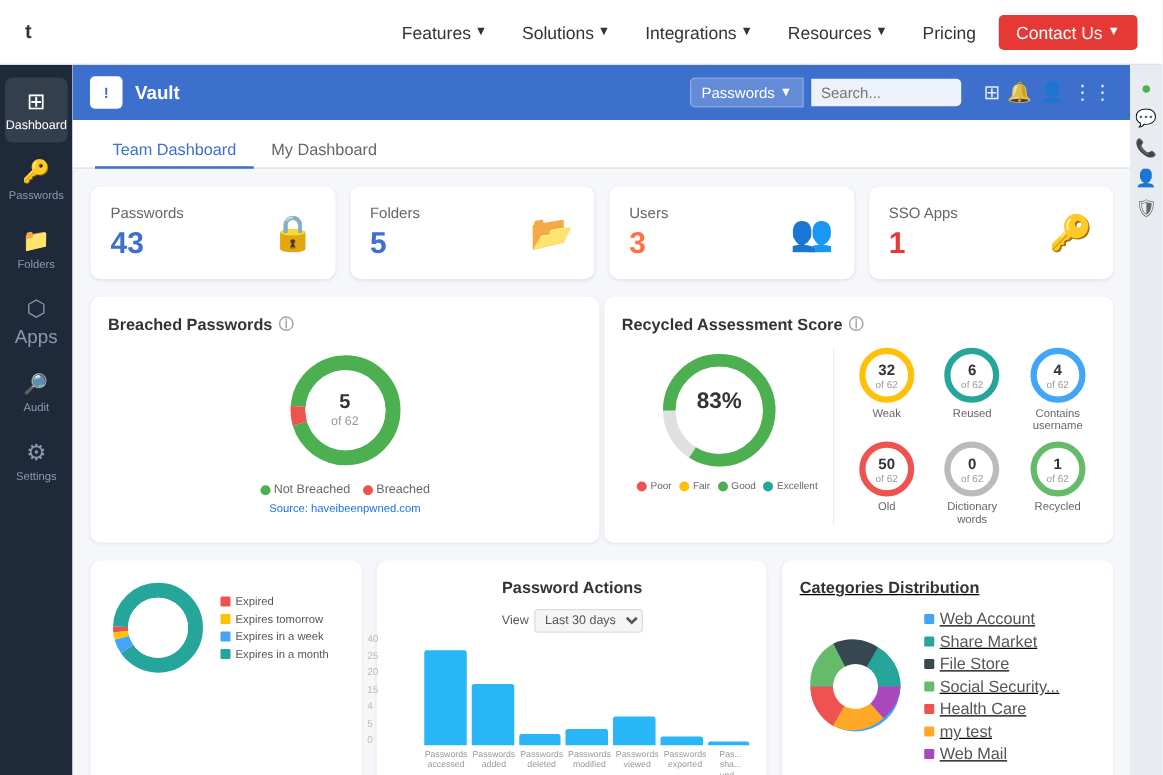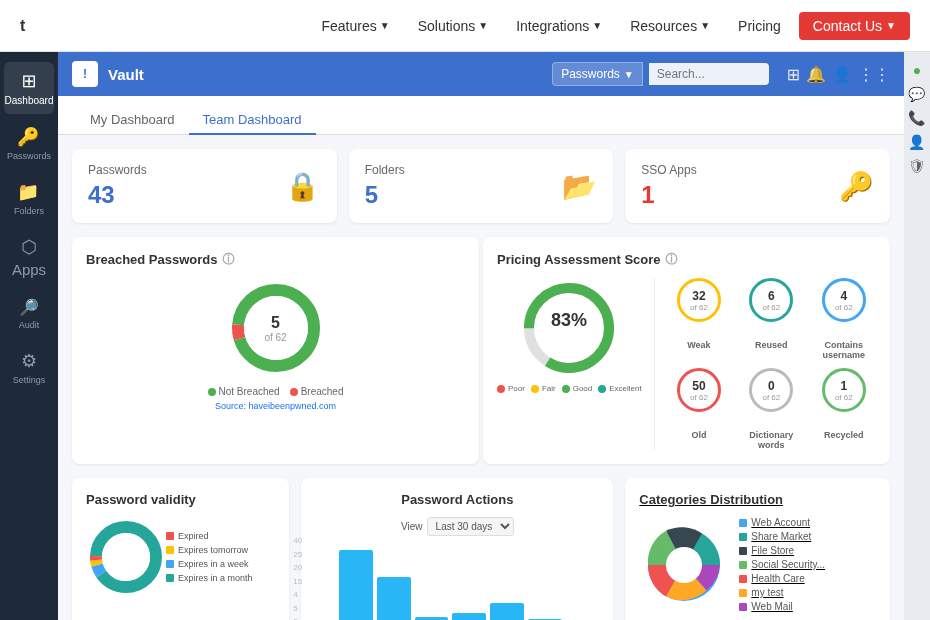--- a/index.html
+++ b/index.html
@@ -73,57 +73,57 @@
     .donut-sub { font-size: 10px; color: #999; }
     .chart-legend { display: flex; gap: 10px; margin-top: 8px; font-size: 10px; color: #666; }
     .legend-item { display: flex; align-items: center; gap: 3px; }
     .legend-dot { width: 8px; height: 8px; border-radius: 50%; }
 
     
     .assessment-card { flex: 1.4; }
     .assessment-inner { display: flex; gap: 12px; }
     .score-main { display: flex; flex-direction: column; align-items: center; padding-right: 12px; border-right: 1px solid #eee; }
     .score-big { position: relative; width: 100px; height: 100px; margin-bottom: 6px; }
-    .score-legend { display: flex; gap: 6px; flex-wrap: wrap; justify-content: center; font-size: 9px; color: #666; }
+    .score-legend { display: flex; gap: 6px; flex-wrap: wrap; justify-content: center; font-size: 9px; color: #666; margin-left: 12px; }
     .score-grid { display: grid; grid-template-columns: 1fr 1fr 1fr; gap: 8px; flex: 1; }
     .score-item { display: flex; flex-direction: column; align-items: center; text-align: center; }
-    .score-circle { width: 44px; height: 44px; border-radius: 50%; border: 3px solid #0f766e; display: flex; align-items: center; justify-content: center; flex-direction: column; }
+    .score-circle { width: 44px; height: 44px; border-radius: 50%; border: 5px solid #0f766e; display: flex; align-items: center; justify-content: center; flex-direction: column; }
     .score-num { font-size: 12px; font-weight: 700; color: #333; }
     .score-of { font-size: 8px; color: #999; }
-    .score-desc { font-size: 9px; color: #666; margin-top: 18px; font-weight: bold; }
+    .score-desc { font-size: 9px; color: #666; margin-top: 3px; }
     .score-circle.yellow { border-color: #ffc107; }
     .score-circle.teal { border-color: #26a69a; }
     .score-circle.blue { border-color: #42a5f5; }
     .score-circle.red-o { border-color: #ef5350; }
     .score-circle.gray { border-color: #bbb; }
     .score-circle.green-c { border-color: #66bb6a; }
 
     
     .bottom-row { display: flex; gap: 12px; }
     .bottom-card { background: #fff; border-radius: 8px; padding: 14px; box-shadow: 0 1px 3px rgba(0,0,0,0.08); }
     .validity-card { flex: 0.8; }
     .actions-card { flex: 1.2; }
     .categories-card { flex: 1; text-decoration: underline; }
 
     
-    .validity-inner { display: flex; align-items: center; }
+    .validity-inner { display: flex; gap: 10px; align-items: center; }
     .validity-legend { display: flex; flex-direction: column; gap: 4px; font-size: 9px; color: #555; }
     .legend-row { display: flex; align-items: center; gap: 4px; }
     .legend-sq { width: 8px; height: 8px; border-radius: 1px; }
     .bar-chart-inner { display: flex; align-items: flex-end; gap: 4px; height: 90px; position: relative; }
     .bar { flex: 1; background: #29b6f6; border-radius: 2px 2px 0 0; }
     .bar-labels { display: flex; gap: 4px; margin-top: 4px; }
     .bar-label { flex: 1; font-size: 7px; color: #999; text-align: center; line-height: 1.2; }
     .bar-chart-yaxis { position: absolute; left: -22px; top: 0; display: flex; flex-direction: column; justify-content: space-between; height: 90px; font-size: 8px; color: #bbb; }
     .actions-header { display: flex; align-items: center; justify-content: space-between; flex-direction: column; }
     .view-select { font-size: 10px; color: #555; background: #f5f5f5; border: 1px solid #ddd; border-radius: 3px; padding: 2px 4px; cursor: pointer; }
 
     
     .pie-inner { display: flex; gap: 10px; align-items: center; }
-    .pie-legend { display: flex; flex-direction: column; gap: 3px; font-size: 10px; color: #555; }
+    .pie-legend { display: flex; flex-direction: column; gap: 3px; font-size: 13px; color: #555; }
 
     
     svg { overflow: visible; }
 
     
     .dash-content::-webkit-scrollbar { width: 4px; }
     .dash-content::-webkit-scrollbar-thumb { background: #ccc; border-radius: 2px; }
 
     .source-link { font-size: 9px; color: #1a73e8; margin-top: 4px; cursor: pointer; }
   </style>
@@ -185,40 +185,47 @@
       </div>
       <div class="vault-header-icons">
         <span class="header-icon">⊞</span>
         <span class="header-icon">🔔</span>
         <span class="header-icon">👤</span>
         <span class="header-icon">⋮⋮</span>
       </div>
     </div>
 
     <div class="dash-tabs">
+      <div class="dash-tab active">Team Dashboard</div>
       <div class="dash-tab">My Dashboard</div>
-      <div class="dash-tab active">Team Dashboard</div>
     </div>
 
     <div class="dash-content">
 
       <div class="stats-row">
         <div class="stat-card">
           <div class="stat-info">
             <span class="stat-label">Passwords</span>
             <span class="stat-value">43</span>
           </div>
           <span class="stat-icon">🔒</span>
         </div>
         <div class="stat-card">
           <div class="stat-info">
             <span class="stat-label">Folders</span>
             <span class="stat-value">5</span>
           </div>
           <span class="stat-icon">📂</span>
+        </div>
+        <div class="stat-card">
+          <div class="stat-info">
+            <span class="stat-label">Users</span>
+            <span class="stat-value orange">3</span>
+          </div>
+          <span class="stat-icon">👥</span>
         </div>
         <div class="stat-card">
           <div class="stat-info">
             <span class="stat-label">SSO Apps</span>
             <span class="stat-value red">1</span>
           </div>
           <span class="stat-icon">🔑</span>
         </div>
       </div>
 
@@ -251,21 +258,21 @@
                 <div class="legend-dot" style="background:#ef5350"></div>
                 <span>Breached</span>
               </div>
             </div>
             <div class="source-link">Source: haveibeenpwned.com</div>
           </div>
         </div>
 
         <div class="chart-card half assessment-card">
           <div class="chart-title">
-            <span>Pricing Assessment Score</span>
+            <span>Recycled Assessment Score</span>
             <span class="info-icon">ⓘ</span>
           </div>
           <div class="assessment-inner">
             <div class="score-main">
               <div class="score-big">
                 <svg width="100" height="100" viewBox="0 0 100 100">
                   <circle cx="50" cy="50" r="40" fill="none" stroke="#e0e0e0" stroke-width="10"></circle>
                   <circle cx="50" cy="50" r="40" fill="none" stroke="#4caf50" stroke-width="10" stroke-dasharray="211 40" stroke-dashoffset="63" transform="rotate(-90 50 50)"></circle>
                   <circle cx="50" cy="50" r="33" fill="white"></circle>
                   <text x="50" y="48" text-anchor="middle" font-size="18" font-weight="700" fill="#333">83%</text>
@@ -334,21 +341,20 @@
                 <span class="score-desc">Recycled</span>
               </div>
             </div>
           </div>
         </div>
       </div>
 
       <div class="bottom-row">
 
         <div class="bottom-card validity-card">
-          <div class="chart-title">Password validity</div>
           <div class="validity-inner">
             <div style="position:relative;width:80px;height:80px;flex-shrink:0">
               <svg width="80" height="80" viewBox="0 0 80 80">
                 <circle cx="40" cy="40" r="30" fill="none" stroke="#26a69a" stroke-width="12" stroke-dasharray="170 19" stroke-dashoffset="47" transform="rotate(-90 40 40)"></circle>
                 <circle cx="40" cy="40" r="30" fill="none" stroke="#42a5f5" stroke-width="12" stroke-dasharray="10 179" stroke-dashoffset="-123" transform="rotate(-90 40 40)"></circle>
                 <circle cx="40" cy="40" r="30" fill="none" stroke="#ffc107" stroke-width="12" stroke-dasharray="5 184" stroke-dashoffset="-133" transform="rotate(-90 40 40)"></circle>
                 <circle cx="40" cy="40" r="30" fill="none" stroke="#ef5350" stroke-width="12" stroke-dasharray="4 185" stroke-dashoffset="-138" transform="rotate(-90 40 40)"></circle>
                 <circle cx="40" cy="40" r="24" fill="white"></circle>
               </svg>
             </div>

